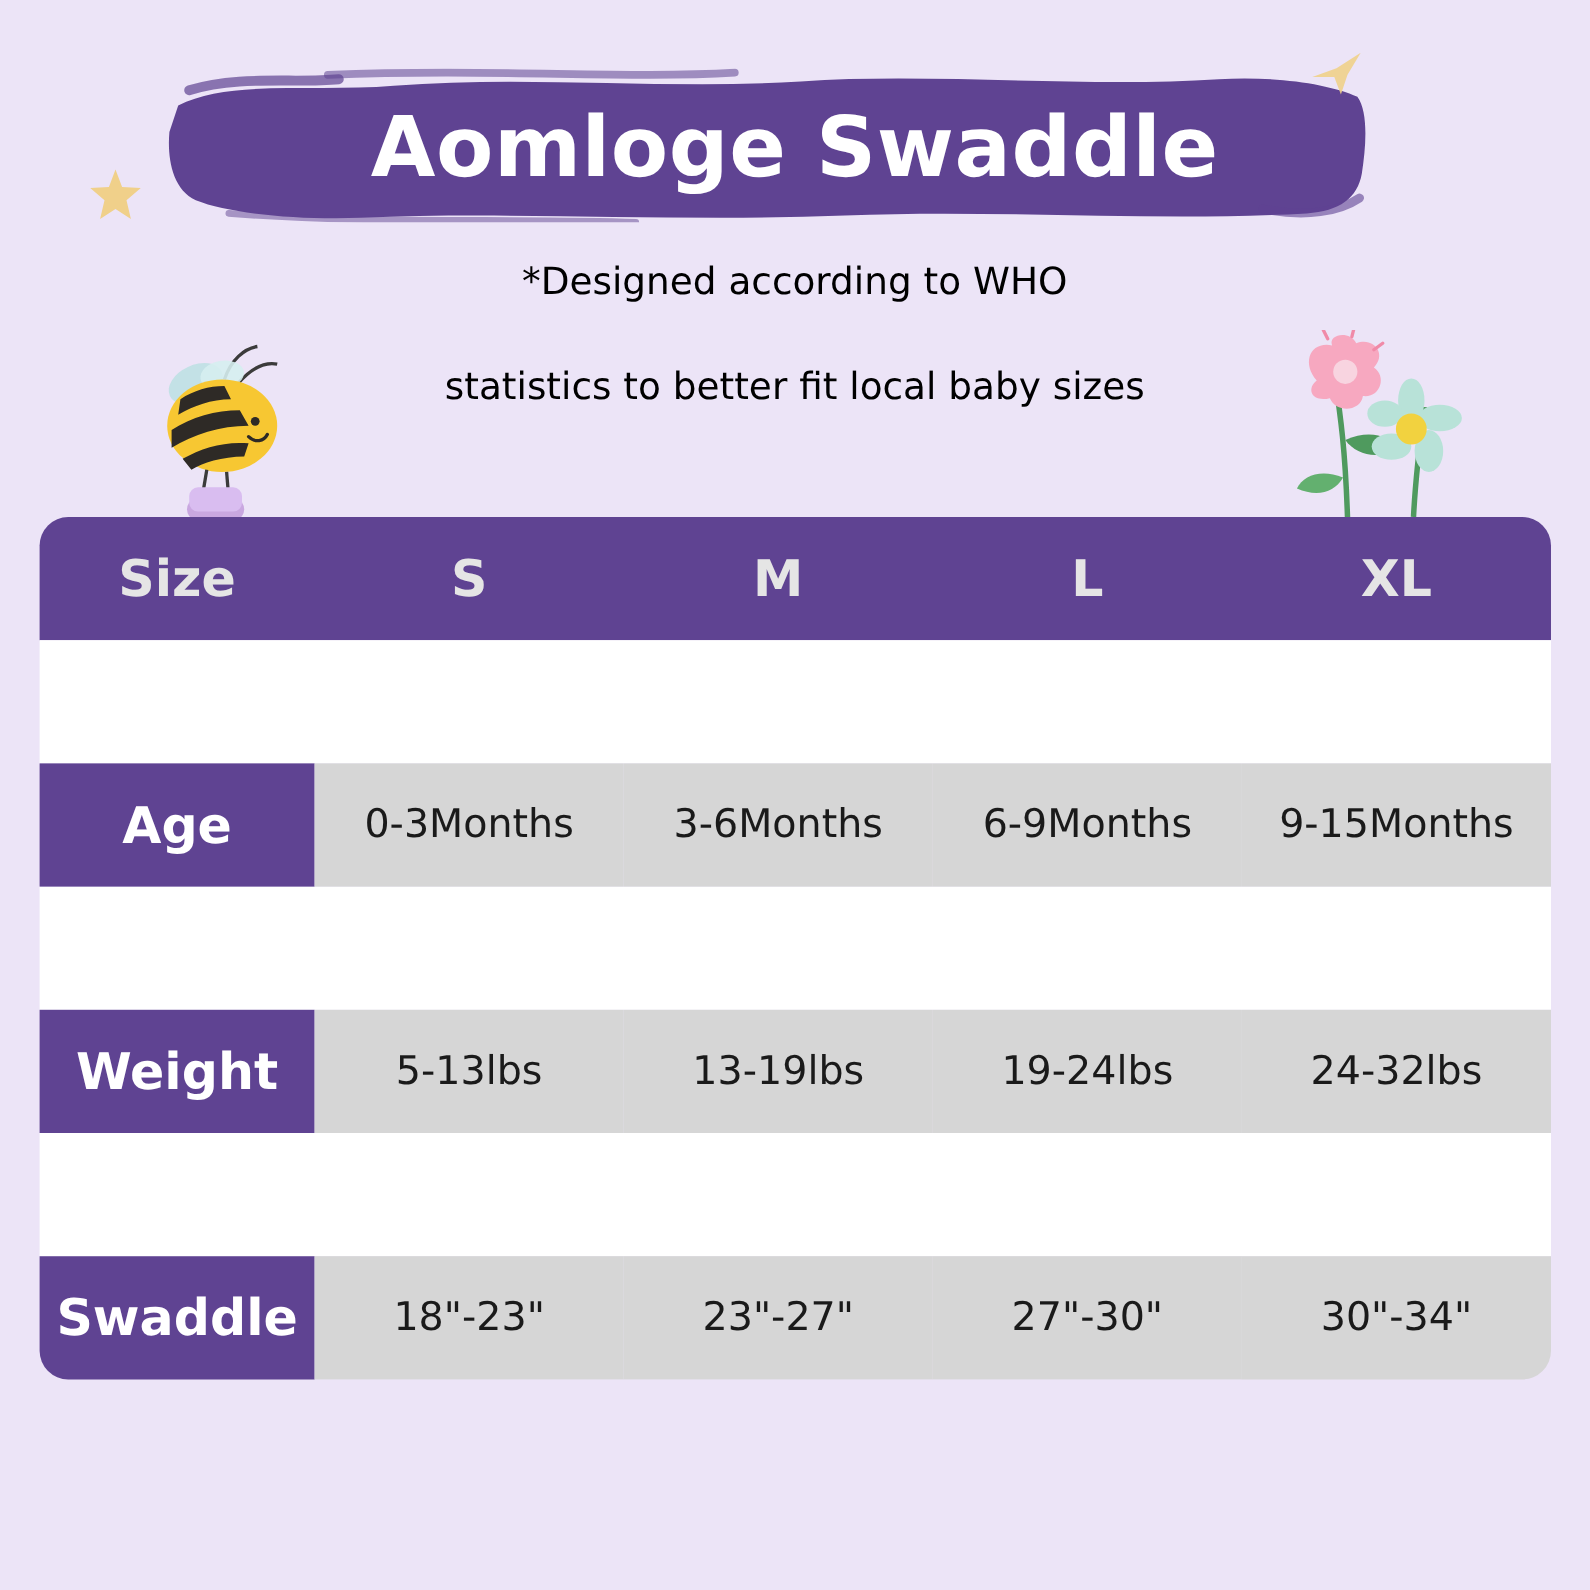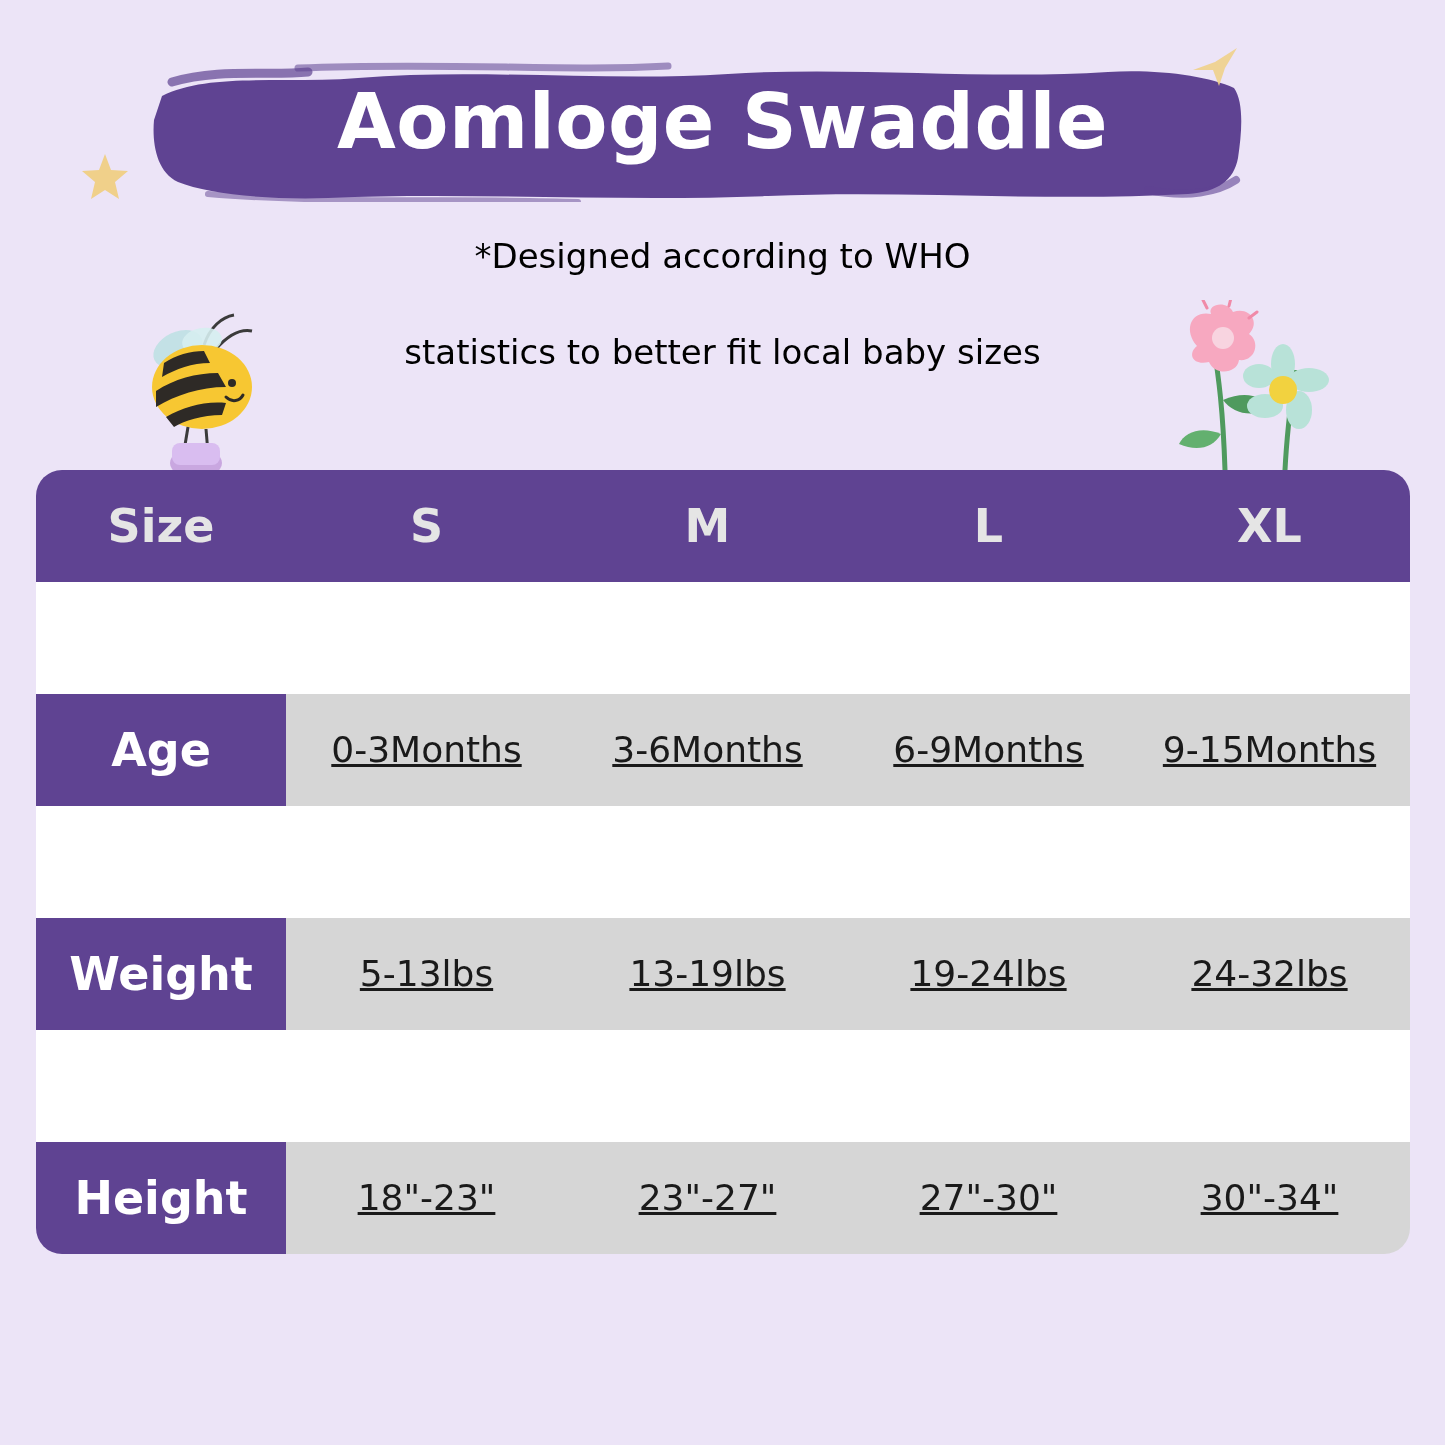--- a/index.html
+++ b/index.html
@@ -26,21 +26,21 @@
   .banner-brush {
     position: absolute;
     left: 148px;
     top: 10px;
     width: 1100px;
     height: 140px;
   }
   .title-text {
     position: absolute;
     left: 0;
-    top: 0;
+    top: 12px;
     width: 1445px;
     text-align: center;
     font-size: 76px;
     font-weight: bold;
     color: #ffffff;
     letter-spacing: 0.5px;
     line-height: 140px;
     z-index: 3;
     font-family: "DejaVu Sans", sans-serif;
   }
@@ -108,21 +108,20 @@
     font-size: 46px;
     text-align: center;
     line-height: 112px;
   }
   .data-row .cell.value {
     background: #d6d6d6;
     color: #1a1a1a;
     font-size: 36px;
     text-align: center;
     line-height: 112px;
-    text-decoration: underline;
   }
   .cell {
     box-sizing: border-box;
   }
   .col-label { width: 250px; flex: 0 0 250px; }
   .col-val   { width: 281px; flex: 0 0 281px; }
 
   .last-row .cell.label { border-radius: 0 0 0 26px; }
   .last-row .cell.value:last-child { border-radius: 0 0 26px 0; }
   .header-row .cell.label { border-radius: 26px 0 0 0; }
@@ -231,20 +230,20 @@
     <div class="cell label col-label">Weight</div>
     <div class="cell value col-val">5-13lbs</div>
     <div class="cell value col-val">13-19lbs</div>
     <div class="cell value col-val">19-24lbs</div>
     <div class="cell value col-val">24-32lbs</div>
   </div>
 
   <div class="row spacer-row"></div>
 
   <div class="row data-row last-row">
-    <div class="cell label col-label">Height</div>
+    <div class="cell label col-label">Swaddle</div>
     <div class="cell value col-val">18"-23"</div>
     <div class="cell value col-val">23"-27"</div>
     <div class="cell value col-val">27"-30"</div>
     <div class="cell value col-val">30"-34"</div>
   </div>
 
 </div>
 
 </body></html>

